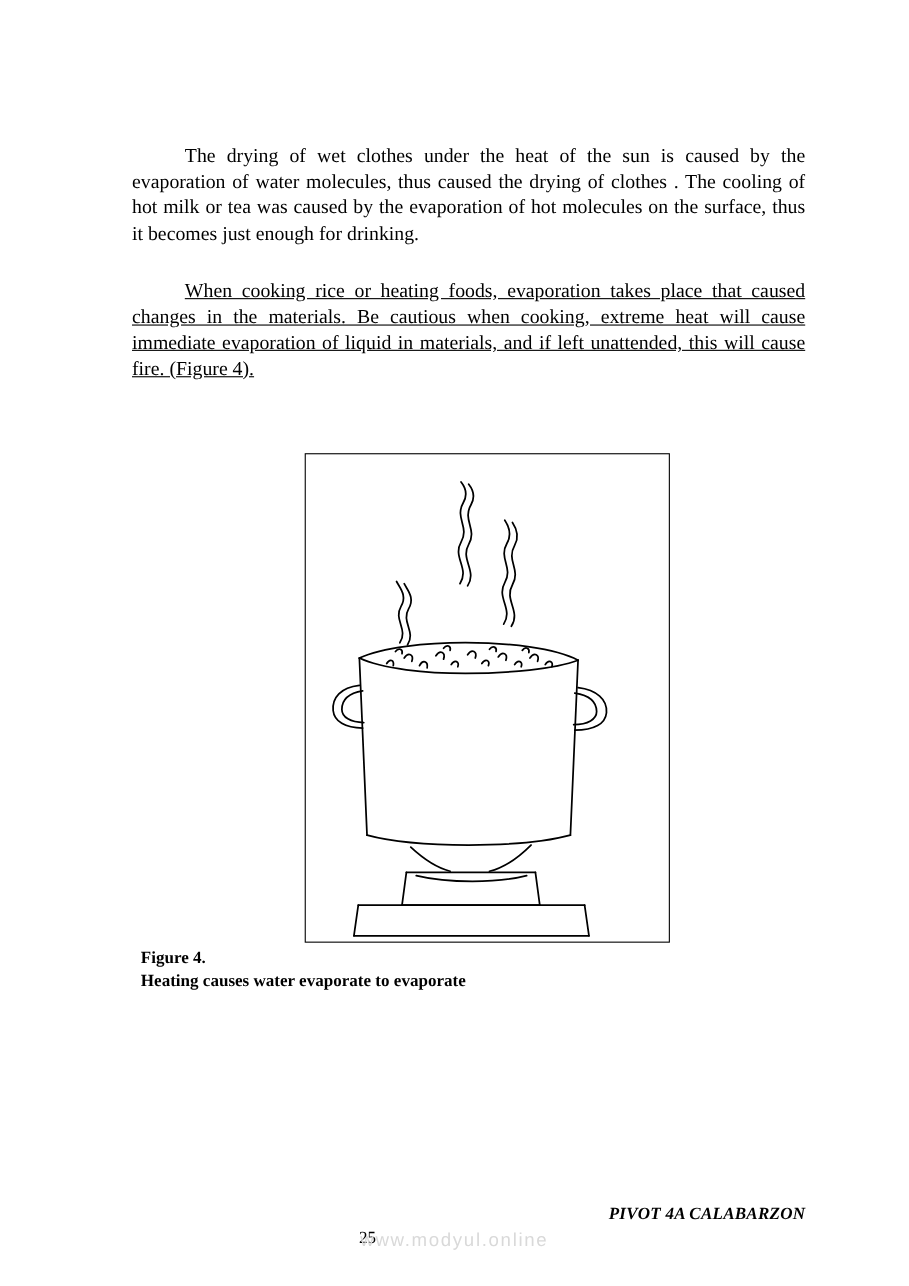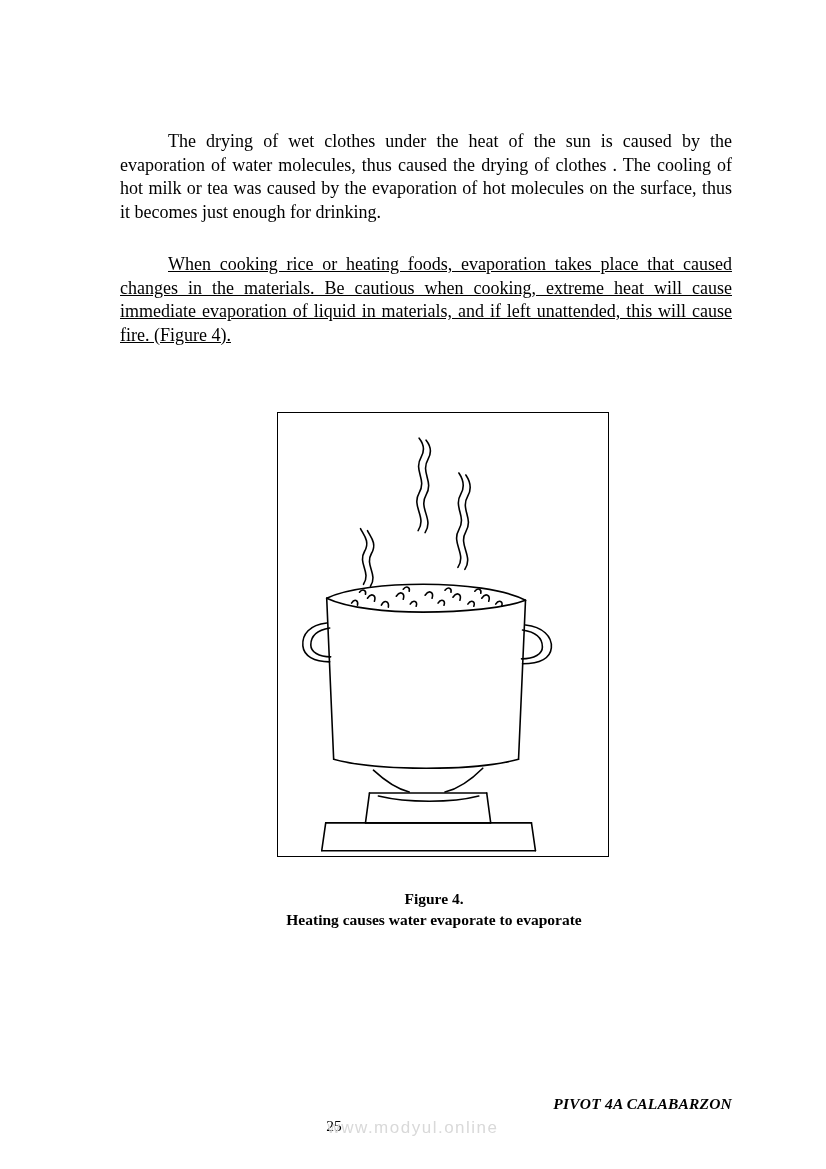--- a/index.html
+++ b/index.html
@@ -51,23 +51,22 @@
     background: #fff;
   }
   .figure-box svg {
     display: block;
     width: 100%;
     height: 100%;
   }
   .caption {
     position: absolute;
     left: 128px;
-    top: 888px;
+    top: 860px;
     width: 612px;
-    text-align: center;
     font-weight: bold;
     font-size: 15.5px;
     line-height: 21px;
   }
   .footer-right {
     position: absolute;
     right: 94px;
     top: 1083px;
     font-style: italic;
     font-weight: bold;

